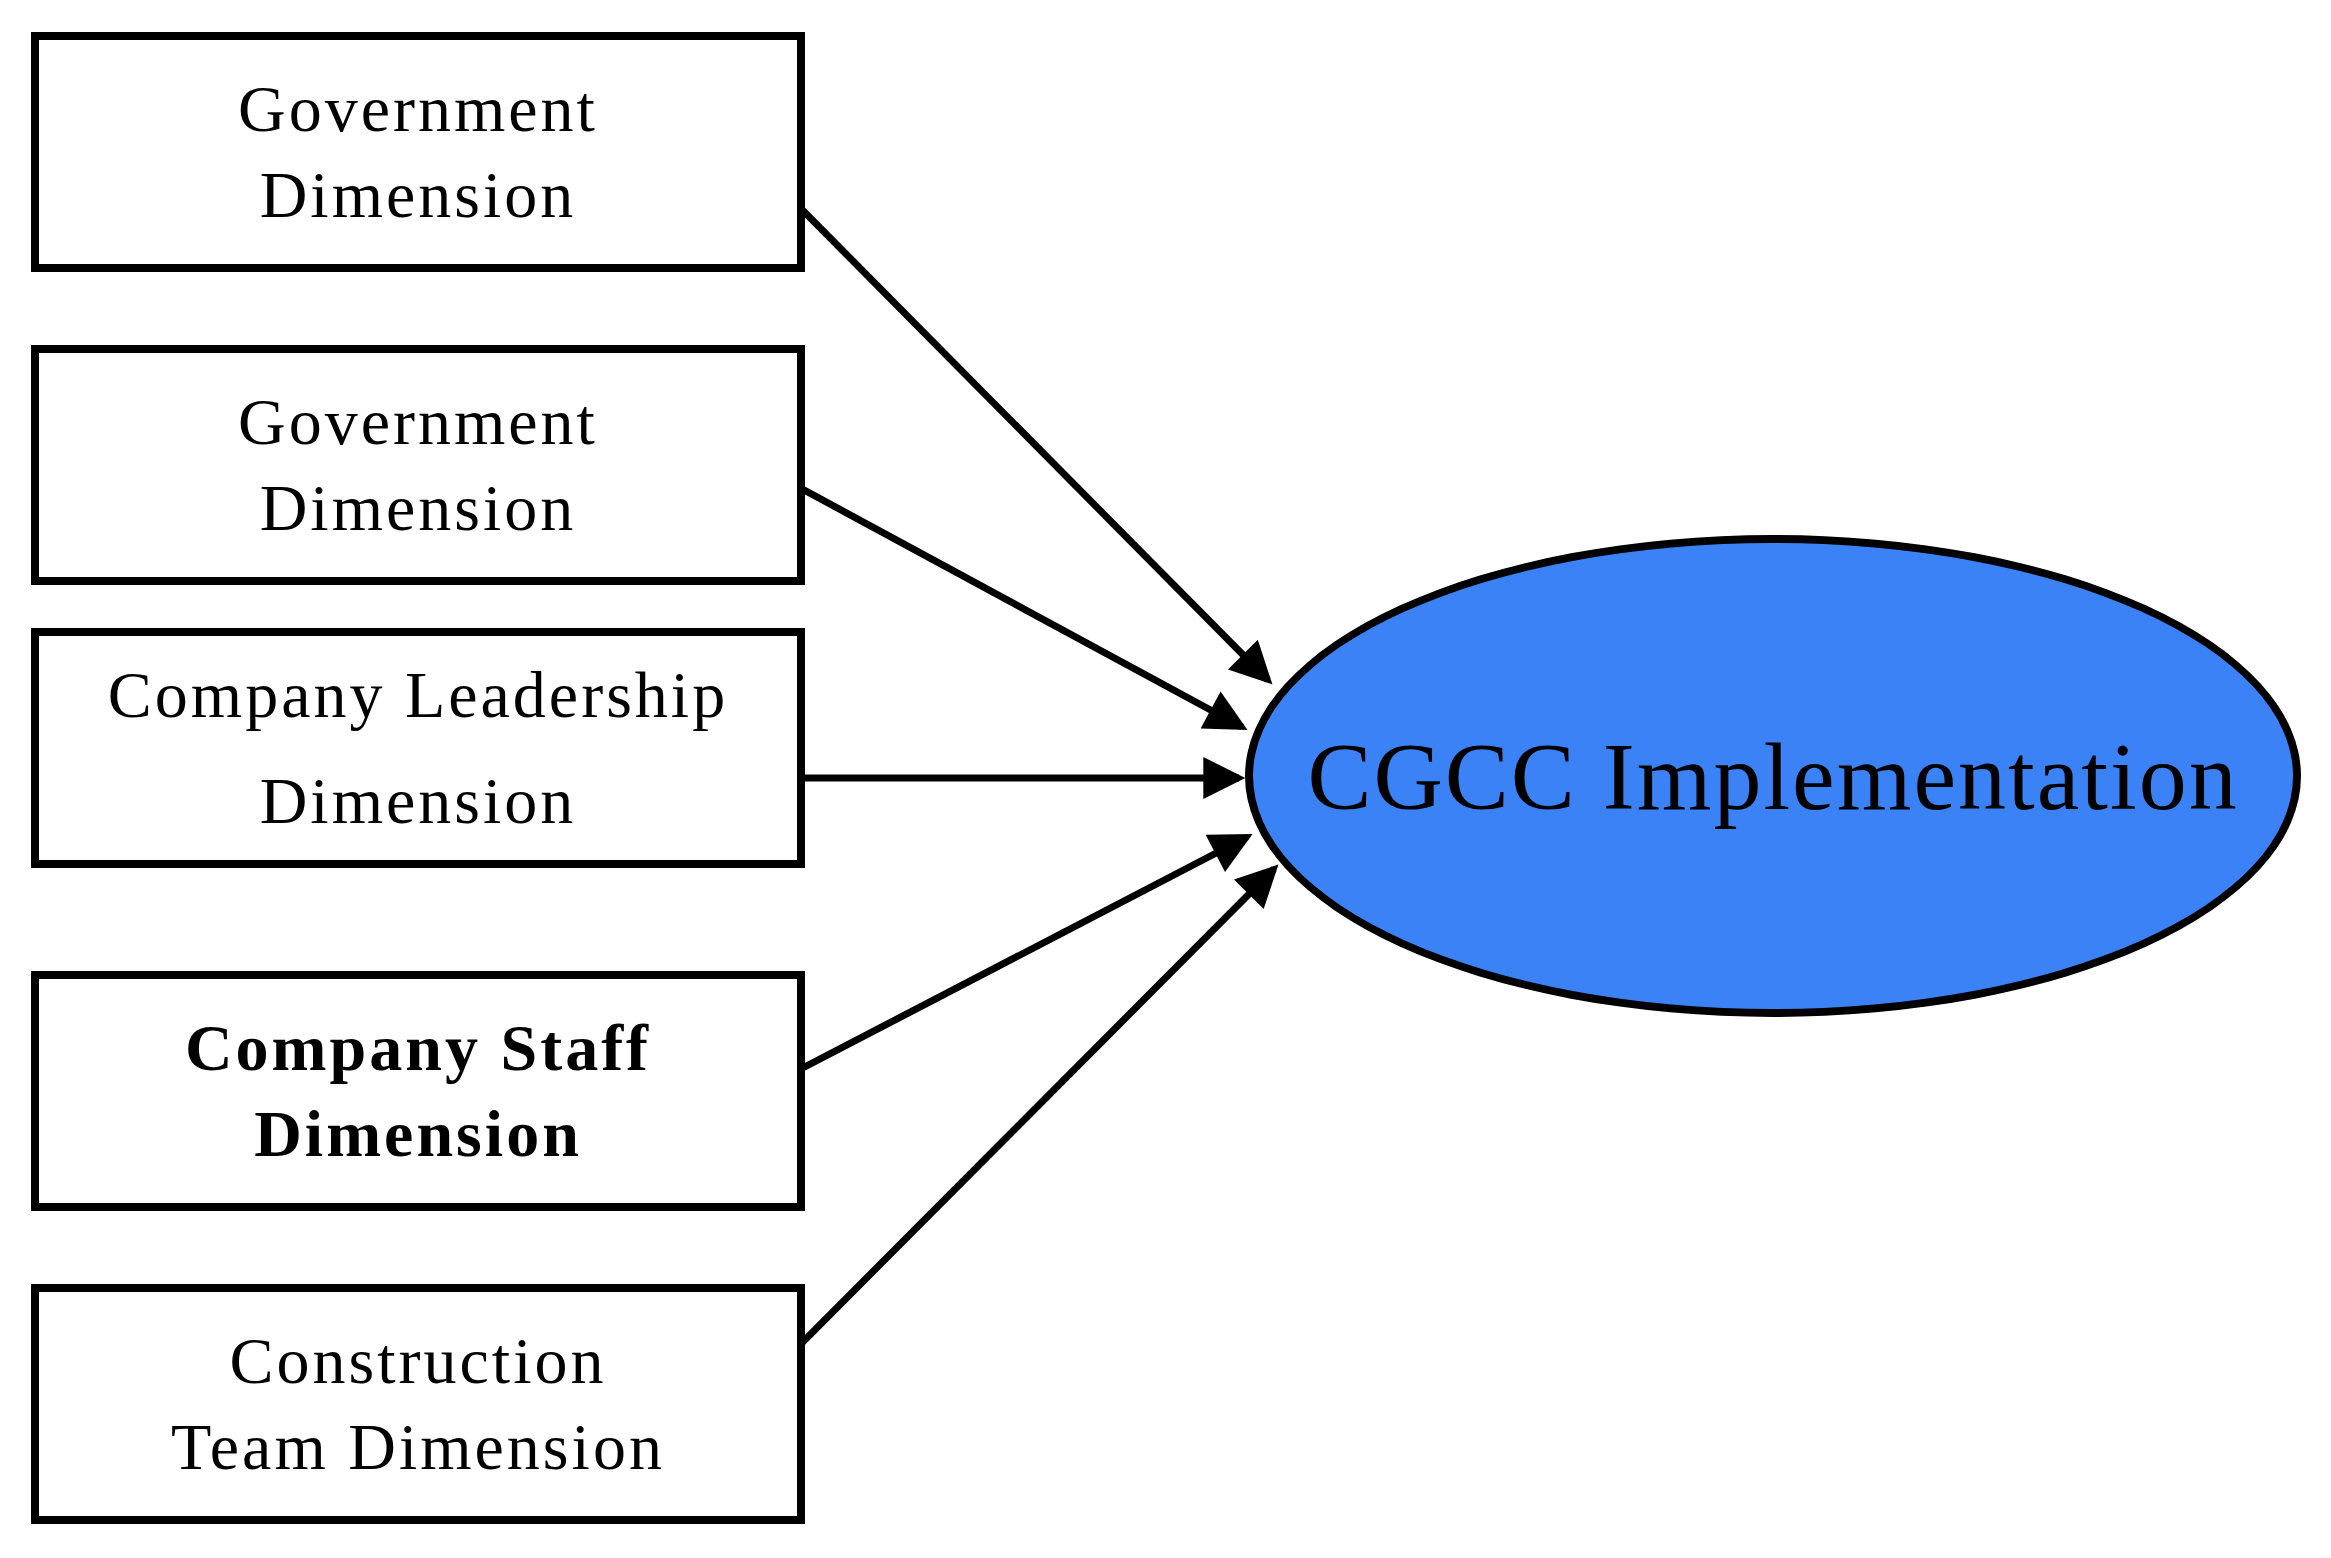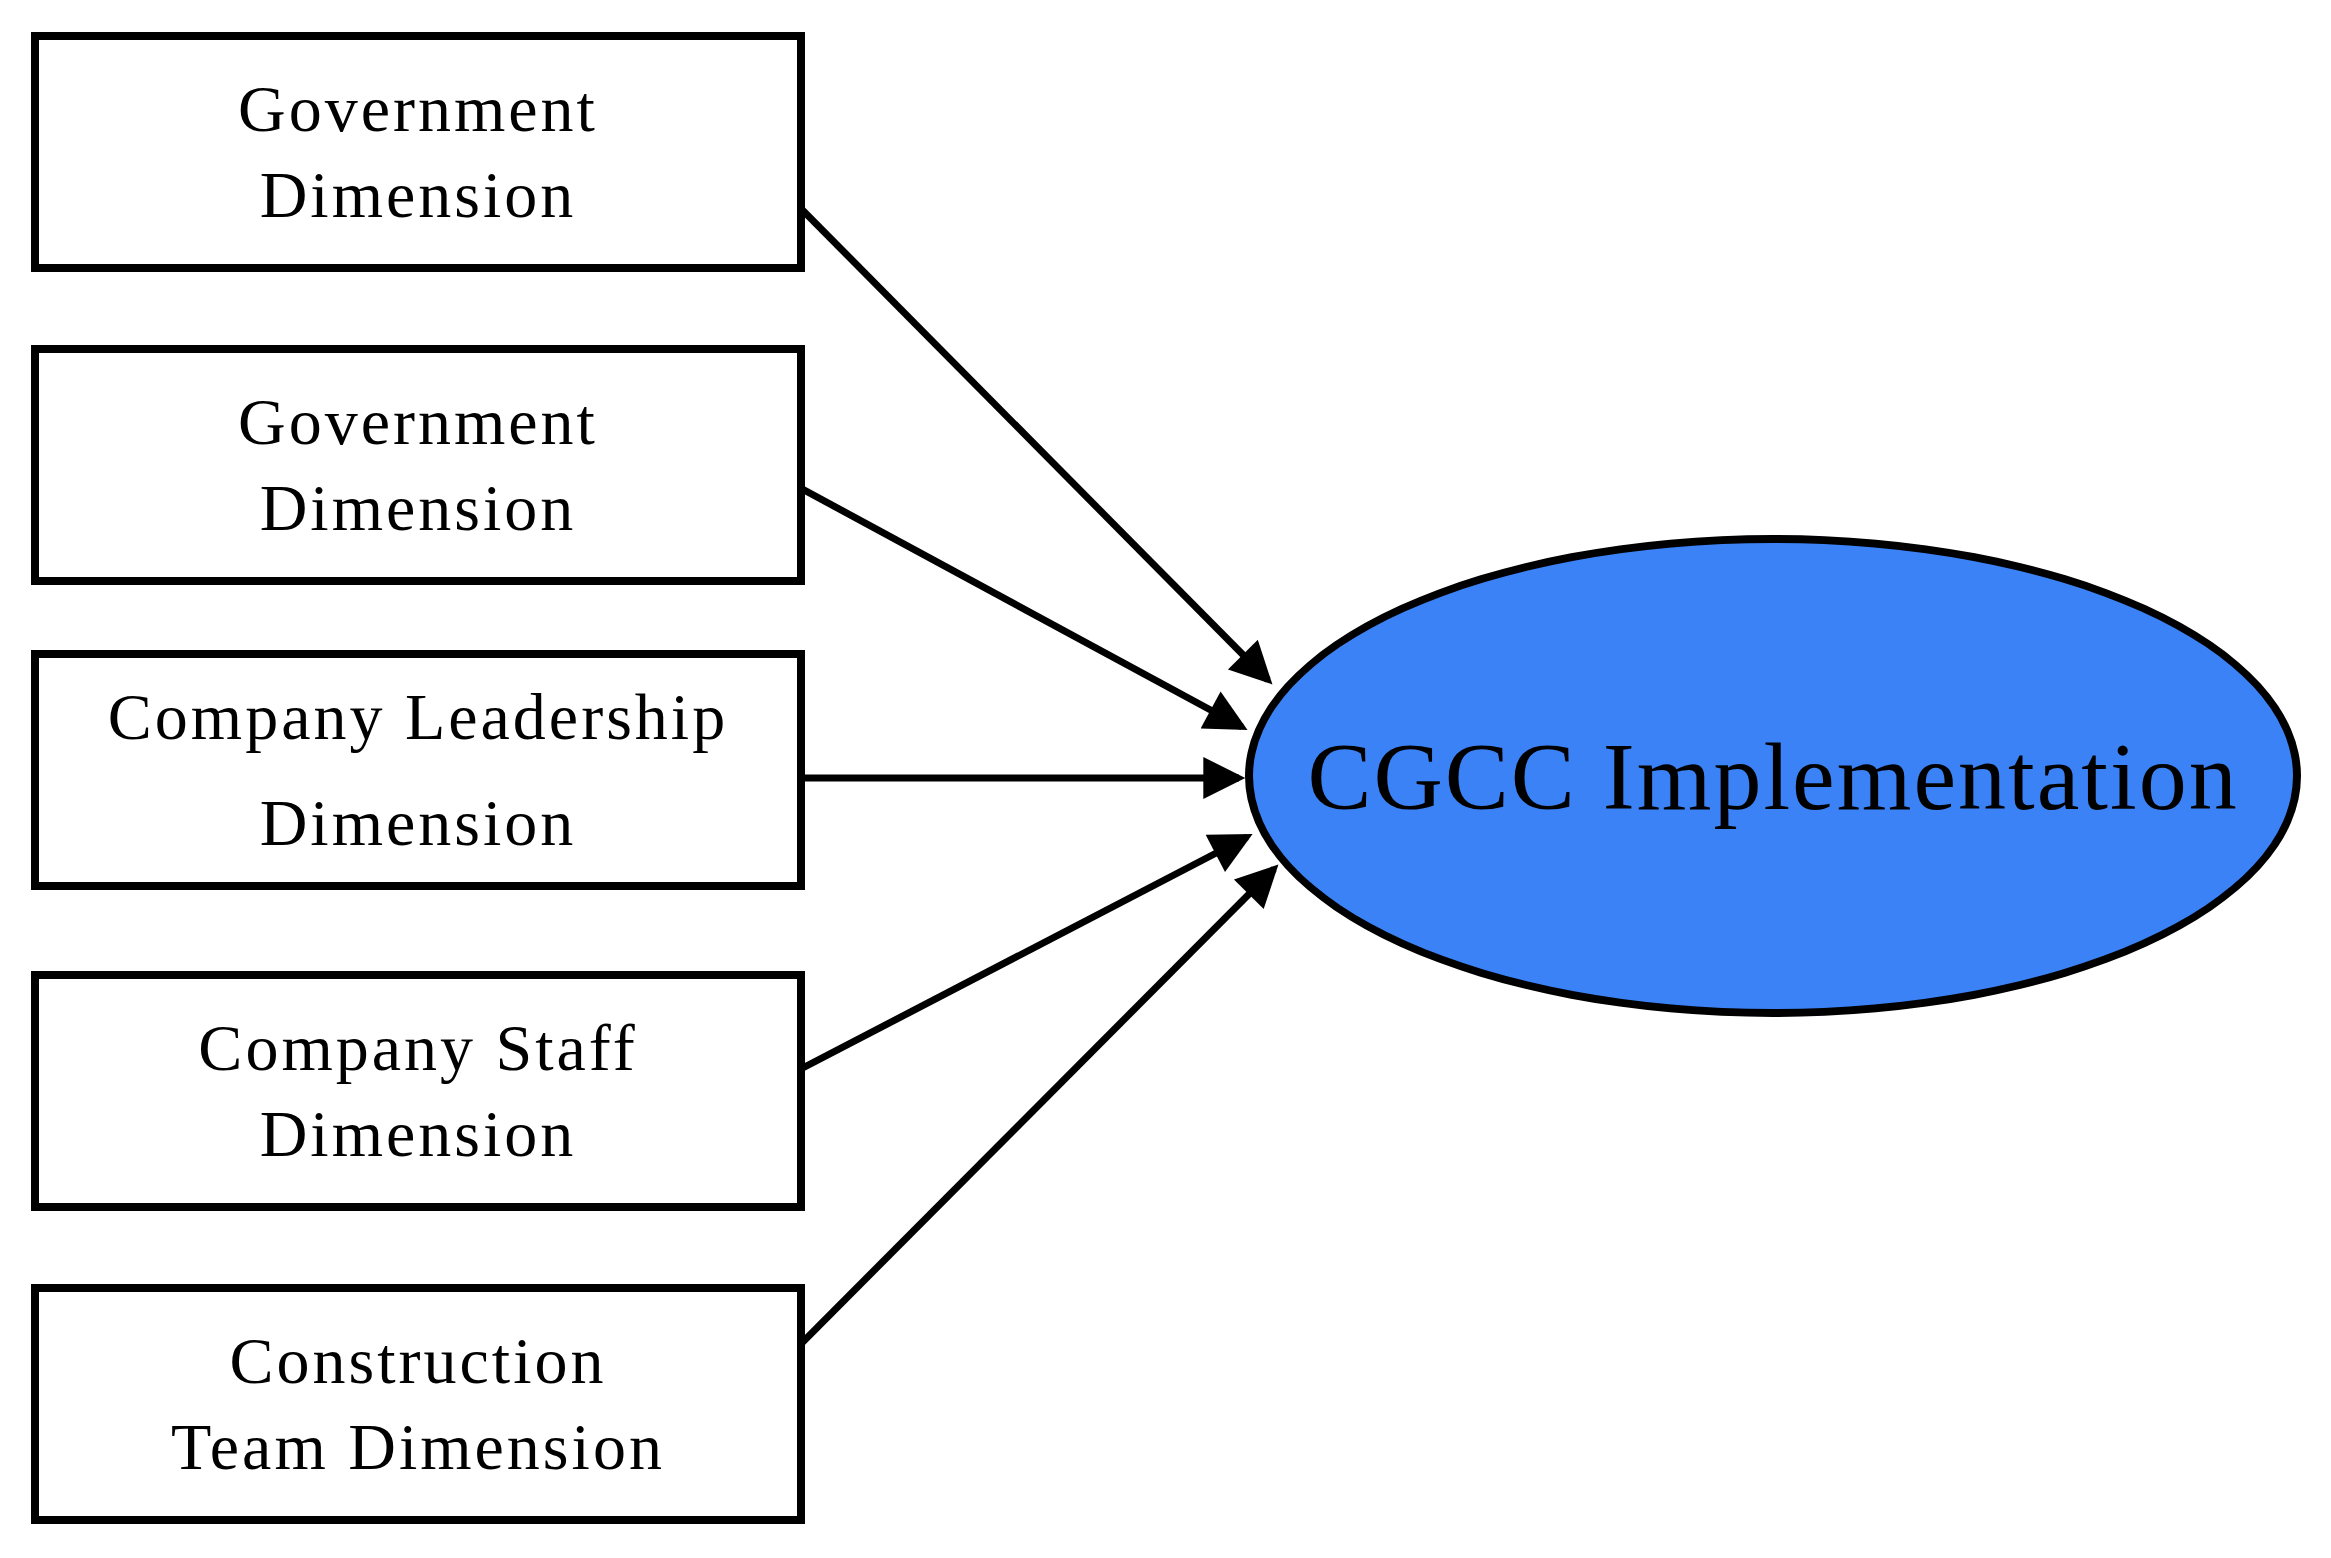--- a/index.html
+++ b/index.html
@@ -36,22 +36,22 @@
     align-items: center;
     justify-content: center;
     text-align: center;
     font-size: 66px;
     line-height: 86px;
     letter-spacing: 3px;
     white-space: nowrap;
   }
   .box.b1 { top: 32px; }
   .box.b2 { top: 345px; }
-  .box.b3 { top: 650px; gap: 20px; }
-  .box.b4 { top: 971px; }
+  .box.b3 { top: 628px; gap: 20px; }
+  .box.b4 { top: 971px; font-weight: bold; }
   .box.b5 { top: 1284px; }
   .ellipse {
     position: absolute;
     left: 1245px;
     top: 535px;
     width: 1056px;
     height: 482px;
     box-sizing: border-box;
     border: 8px solid #000000;
     border-radius: 50%;

